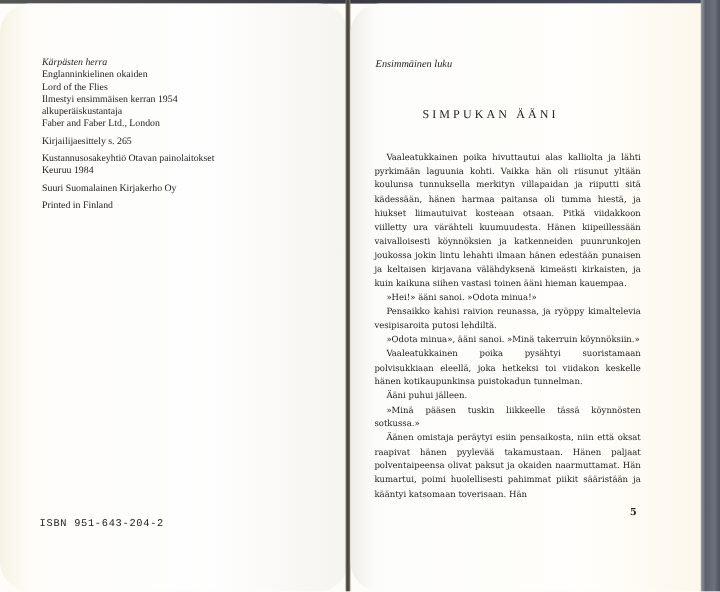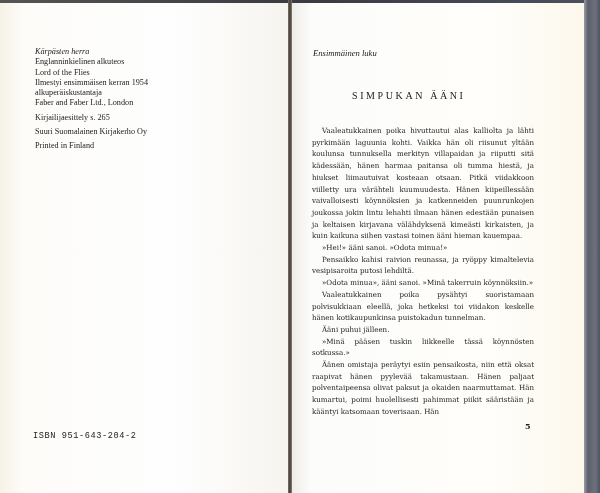--- a/index.html
+++ b/index.html
@@ -1,18 +1,18 @@
 <!DOCTYPE html>
 <html><head>
 <meta charset="utf-8">
 <style>
   html, body { margin:0; padding:0; }
   body { width:600px; height:493px; position:relative; overflow:hidden; background:#fdfcf8; font-family:"Liberation Serif", serif; color:#1e1e1e; }
   .top-band { position:absolute; left:0; top:0; width:600px; height:3px; background:linear-gradient(90deg,#555 0%,#3a3a42 50%,#4c5060 100%); }
-  .page { position:absolute; top:3px; height:490px; }
+  .page { position:absolute; top:3px; height:490px;border-radius:25px; }
   .page-left { left:0; width:290px; background:linear-gradient(90deg,#f7f2e6 0%,#fdfcf9 8%,#fefefe 60%,#f6f4ef 100%); }
   .gutter { position:absolute; left:288px; top:0; width:4px; height:493px; background:linear-gradient(90deg,#7a7368,#3f3a33,#8a8378); }
   .page-right { left:292px; width:329px; background:linear-gradient(90deg,#efede8 0%,#fcfcfa 6%,#fffefb 60%,#fbf5e6 100%); }
   .right-edge { position:absolute; left:584px; top:0; width:16px; height:493px; background:linear-gradient(90deg,#9a9ca4 0%,#5c606c 25%,#6d717e 70%,#4e525c 100%); }
   .colophon { position:absolute; left:35px; top:44px; font-size:8.2px; line-height:10.3px; color:#222; }
   .colophon p { margin:0 0 4px 0; }
   .colophon .line { display:block; }
   .colophon .title { font-style:italic; }
   .isbn { position:absolute; left:33px; top:428px; font-family:"Liberation Mono", monospace; font-size:8.6px; letter-spacing:0.6px; color:#222; }
   .chapter-label { position:absolute; left:21px; top:45px; font-style:italic; font-size:8.6px; color:#222; }
@@ -23,30 +23,34 @@
 </style>
 </head>
 <body>
 
 <div class="top-band"></div>
 
 <div class="page page-left">
   <div class="colophon">
     <p>
       <span class="line title">Kärpästen herra</span>
-      <span class="line">Englanninkielinen alkuteos</span>
+      <span class="line">Englanninkielinen okaiden</span>
       <span class="line">Lord of the Flies</span>
       <span class="line">Ilmestyi ensimmäisen kerran 1954</span>
       <span class="line">alkuperäiskustantaja</span>
       <span class="line">Faber and Faber Ltd., London</span>
     </p>
     <p>
     </p>
     <p>
       <span class="line">Kirjailijaesittely s. 265</span>
+    </p>
+    <p>
+      <span class="line">Kustannusosakeyhtiö Otavan painolaitokset</span>
+      <span class="line">Keuruu 1984</span>
     </p>
     <p>
       <span class="line">Suuri Suomalainen Kirjakerho Oy</span>
     </p>
     <p>
       <span class="line">Printed in Finland</span>
     </p>
   </div>
   <div class="isbn">ISBN 951-643-204-2</div>
 </div>

